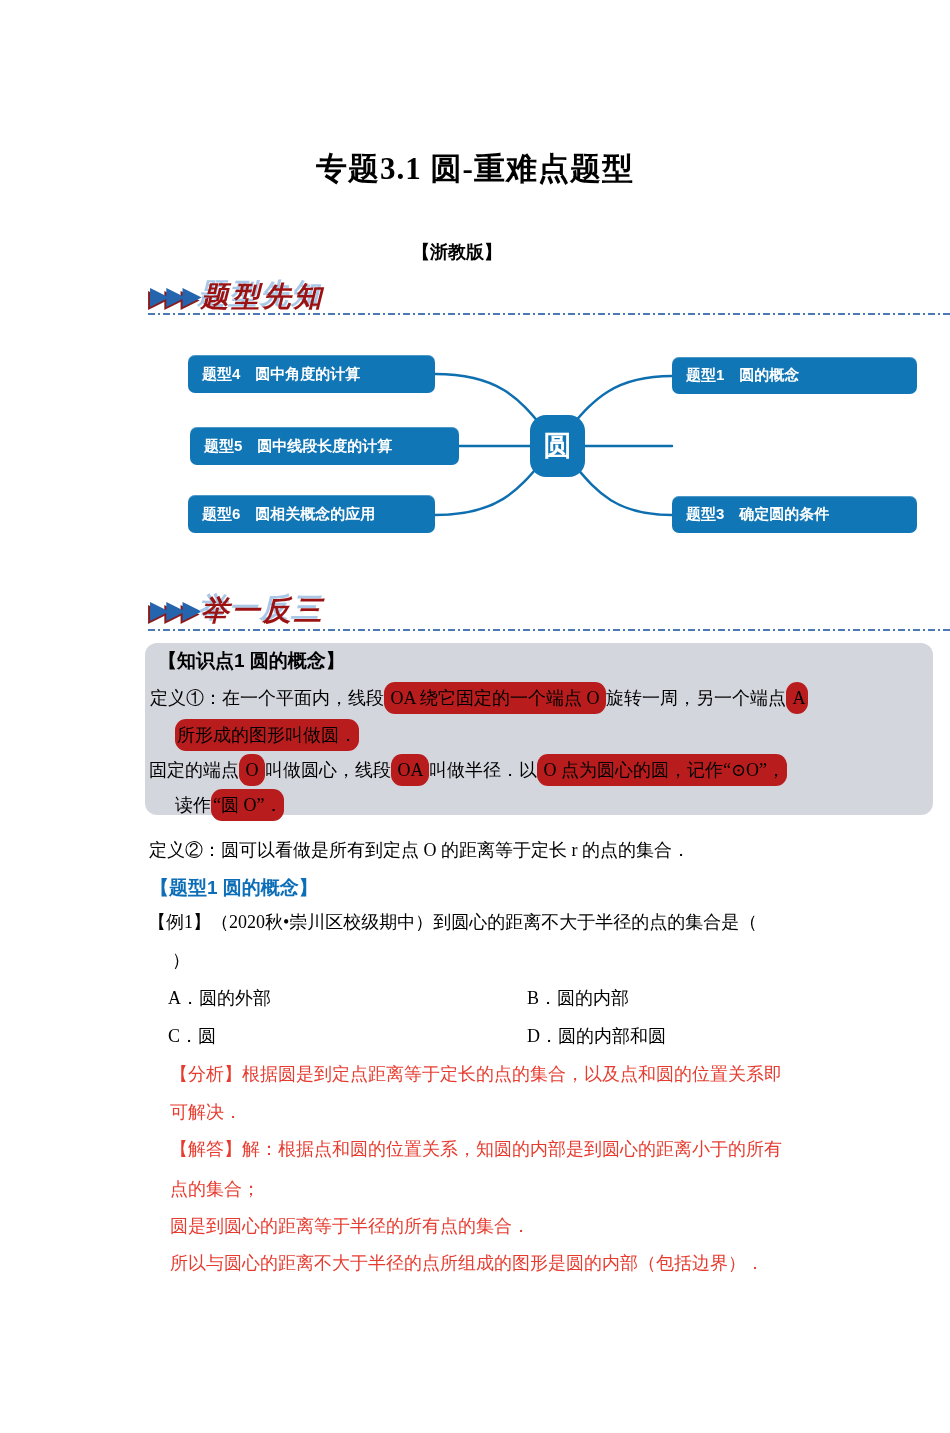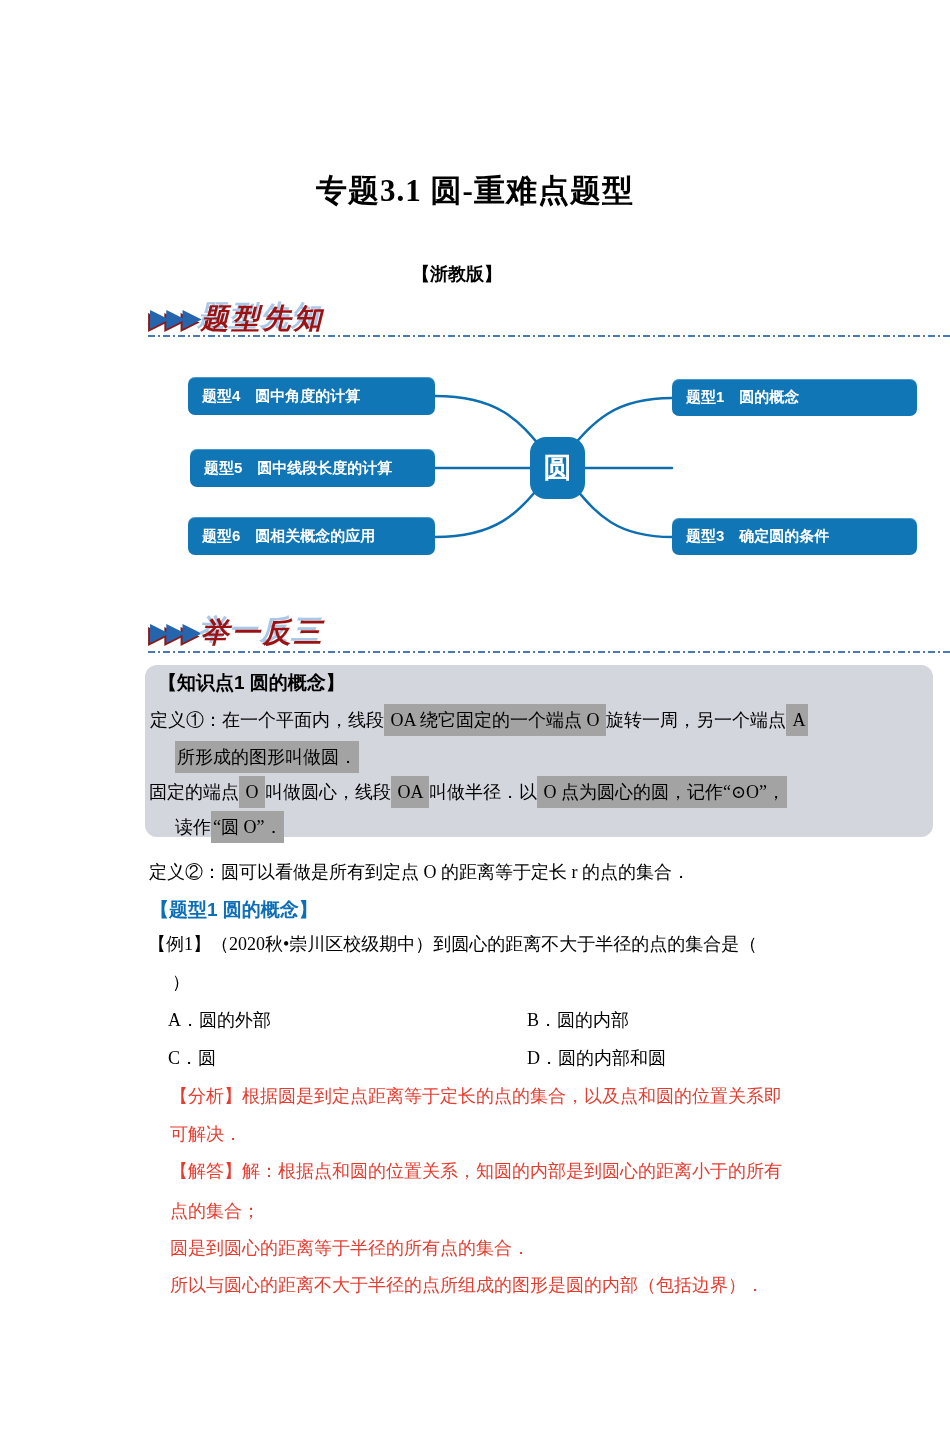--- a/index.html
+++ b/index.html
@@ -1,21 +1,21 @@
 <!DOCTYPE html>
 <html><head>
 <meta charset="utf-8">
 <style>
   html,body{margin:0;padding:0;}
   body{
     width:950px;height:1433px;position:relative;background:#ffffff;
     font-family:"Liberation Serif","DejaVu Serif",serif;color:#000;
     overflow:hidden;
   }
-  .abs{position:absolute;margin-top:22px;}
+  .abs{position:absolute;}
   
   .doc-title{
     top:148px;left:0;width:950px;text-align:center;
     font-size:31px;font-weight:bold;letter-spacing:1px;
     font-family:"Liberation Serif","DejaVu Serif",serif;
   }
   .edition{
     top:240px;left:0;width:914px;text-align:center;
     font-size:18px;font-weight:bold;
     font-family:"Liberation Sans","DejaVu Sans",sans-serif;
@@ -59,21 +59,21 @@
   
   .kblock{
     left:145px;top:643px;width:788px;height:172px;
     background:#d4d6de;border-radius:12px;
   }
   .kheading{
     left:158px;top:648px;font-size:19px;font-weight:bold;
     font-family:"Liberation Sans","DejaVu Sans",sans-serif;
   }
   .kline{font-size:18px;line-height:24px;white-space:nowrap;}
-  .hl{background:#a3a3a3;padding:6px 2px;}
+  .hl{background:#b91c1c;padding:6px 2px;border-radius:11px;}
   
   .body-line{font-size:18px;line-height:24px;white-space:nowrap;}
   .type-heading{
     font-size:19px;font-weight:bold;color:#0d6eb8;
     font-family:"Liberation Sans","DejaVu Sans",sans-serif;
   }
   .red{color:#e63c30;}
 </style>
 </head>
 <body>
@@ -89,21 +89,21 @@
 <div class="abs mindmap">
   <svg class="mm-svg" width="950" height="235" viewBox="0 0 950 235">
     <path d="M435,36 C500,36 520,62 545,92" stroke="#0e6fb0" stroke-width="2.5" fill="none" stroke-linecap="round"></path>
     <path d="M435,108 L540,108" stroke="#0e6fb0" stroke-width="2.5" fill="none" stroke-linecap="round"></path>
     <path d="M435,177 C500,177 520,150 545,120" stroke="#0e6fb0" stroke-width="2.5" fill="none" stroke-linecap="round"></path>
     <path d="M672,38 C612,38 592,64 568,92" stroke="#0e6fb0" stroke-width="2.5" fill="none" stroke-linecap="round"></path>
     <path d="M672,108 L578,108" stroke="#0e6fb0" stroke-width="2.5" fill="none" stroke-linecap="round"></path>
     <path d="M672,177 C612,177 594,150 570,122" stroke="#0e6fb0" stroke-width="2.5" fill="none" stroke-linecap="round"></path>
   </svg>
   <div class="mm-box" style="left:188px;top:17px;width:247px;height:38px;">题型4　圆中角度的计算</div>
-  <div class="mm-box" style="left:190px;top:89px;width:245px;height:38px;">题型5　圆中线段长度的计算</div>
+  <div class="mm-box" style="left:190px;top:89px;width:269px;height:38px;">题型5　圆中线段长度的计算</div>
   <div class="mm-box" style="left:188px;top:157px;width:247px;height:38px;">题型6　圆相关概念的应用</div>
   <div class="mm-box" style="left:672px;top:19px;width:245px;height:37px;">题型1　圆的概念</div>
   <div class="mm-box" style="left:672px;top:158px;width:245px;height:37px;">题型3　确定圆的条件</div>
   <div class="mm-center">圆</div>
 </div>
 
 <div class="abs sec-header" style="top:592px;">
   <span class="arrows">▶▶▶</span><span class="hdr-text">举一反三</span>
 </div>
 <div class="abs dashline" style="top:629px;"></div>

